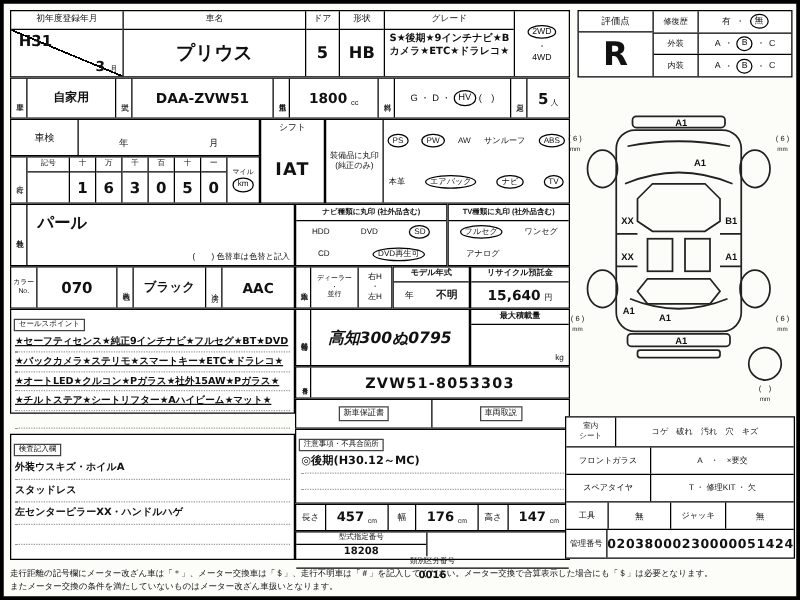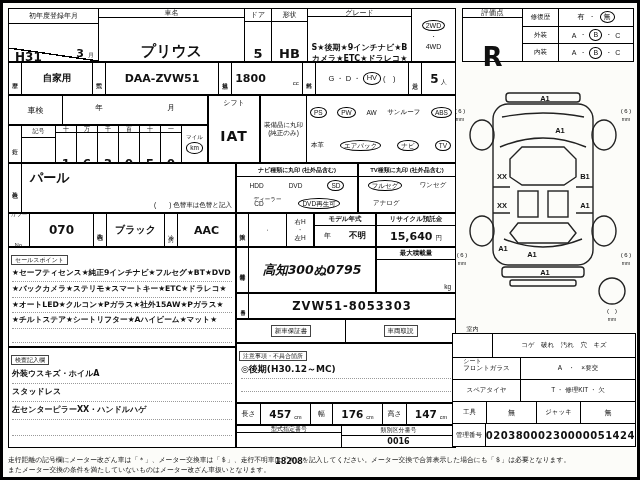--- a/index.html
+++ b/index.html
@@ -5,21 +5,21 @@
   *{margin:0;padding:0;box-sizing:border-box;}
   html,body{width:640px;height:480px;}
   body{background:#ddd;font-family:"Liberation Sans","DejaVu Sans",sans-serif;color:#111;}
   .sheet{position:relative;width:640px;height:480px;background:#fcfcf9;border:3px solid #000;overflow:hidden;}
   .b{position:absolute;border:1.5px solid #000;background:#fff;}
   .nb{position:absolute;}
   .f{display:flex;}
   .fc{display:flex;flex-direction:column;}
   .cc{display:flex;align-items:center;justify-content:center;}
   .hd{font-size:7px;display:flex;align-items:center;justify-content:center;border-bottom:1.5px solid #000;text-align:center;line-height:1.05;}
-  .br{border-right:1.5px solid #000;gap:24px;}
+  .br{border-right:1.5px solid #000;}
   .bb{border-bottom:1.5px solid #000;}
   .vl{display:flex;align-items:center;justify-content:center;border-right:1.5px solid #000;flex:none;}
   .vl>span{writing-mode:vertical-rl;text-orientation:upright;font-size:6px;line-height:1;letter-spacing:0.5px;}
   .vv{font-family:"DejaVu Sans",sans-serif;font-weight:bold;}
   .circ{display:inline-flex;align-items:center;justify-content:center;border:1.4px solid #000;border-radius:50%;padding:1px 3px;min-width:12px;line-height:1.1;}
   .tab{display:inline-block;border:1px solid #444;font-size:6px;padding:0 3px;margin:2px 0 1px 2px;line-height:1.4;background:#fff;}
   .dl{border-bottom:1px dotted #9a9a9a;}
   .diag{position:absolute;inset:0;background:linear-gradient(to top right,transparent calc(50% - 0.7px),#000 calc(50% - 0.7px),#000 calc(50% + 0.7px),transparent calc(50% + 0.7px));}
   svg text{font-family:"Liberation Sans",sans-serif;fill:#111;}
 </style>
@@ -90,21 +90,21 @@
     </div>
     <div class="vl" style="width:13px;">
         <span>定員</span>
       </div>
     <div class="cc" style="flex:1;">
       <span class="vv" style="font-size:12px;">5</span>
       <span style="font-size:6px;margin:8px 0 0 2px;">人</span>
     </div>
   </div>
 
-  <div class="b f" style="left:5px;top:92px;width:200px;height:30px;align-items:center;">
+  <div class="b f" style="left:5px;top:92px;width:200px;height:30px;">
     <div class="cc br" style="width:54px;height:100%;font-size:8px;">車検</div>
     <div class="f" style="flex:1;justify-content:space-around;font-size:7.5px;align-items:flex-end;padding-bottom:4px;">
       <span>年</span>
       <span>月</span>
     </div>
   </div>
 
   <div class="b f" style="left:5px;top:122px;width:200px;height:38px;">
     <div class="vl" style="width:13px;">
         <span>走行</span>
@@ -242,21 +242,21 @@
   </div>
 
   <div class="b fc" style="left:373px;top:210px;width:80px;height:34px;">
     <div class="hd" style="height:12px;font-size:6.5px;font-weight:bold;">リサイクル預託金</div>
     <div class="f" style="flex:1;align-items:center;justify-content:center;gap:3px;">
       <span class="vv" style="font-size:11px;">15,640</span>
       <span style="font-size:6.5px;margin-top:5px;">円</span>
     </div>
   </div>
 
-  <div class="b" style="left:5px;top:244px;width:228px;height:100px;">
+  <div class="b" style="left:5px;top:244px;width:228px;height:84px;text-decoration:underline;">
     <span class="tab">セールスポイント</span>
     <div style="padding:0 3px;">
       <div class="vv dl" style="font-size:7.7px;line-height:1.9;white-space:nowrap;">★セーフティセンス★純正9インチナビ★フルセグ★BT★DVD</div>
       <div class="vv dl" style="font-size:7.7px;line-height:1.9;white-space:nowrap;">★バックカメラ★ステリモ★スマートキー★ETC★ドラレコ★</div>
       <div class="vv dl" style="font-size:7.7px;line-height:1.9;white-space:nowrap;">★オートLED★クルコン★Pガラス★社外15AW★Pガラス★</div>
       <div class="vv dl" style="font-size:7.7px;line-height:1.9;white-space:nowrap;">★チルトステア★シートリフター★Aハイビーム★マット★</div>
       <div class="dl" style="height:14px;"></div>
     </div>
   </div>
 
@@ -320,21 +320,21 @@
         <span class="vv" style="font-size:10.5px;">176</span>
         <span style="font-size:5.5px;margin-top:6px;">cm</span>
       </div>
     <div class="cc br" style="width:24px;font-size:7px;">高さ</div>
     <div class="cc" style="flex:1;gap:3px;">
         <span class="vv" style="font-size:10.5px;">147</span>
         <span style="font-size:5.5px;margin-top:6px;">cm</span>
       </div>
   </div>
 
-  <div class="b f" style="left:233px;top:422px;width:220px;height:23px;">
+  <div class="b f" style="left:233px;top:422px;width:220px;height:23px;flex-direction:column;">
     <div class="fc br" style="width:105px;">
       <div class="hd" style="height:10px;font-size:6px;">型式指定番号</div>
       <div class="cc vv" style="flex:1;font-size:8px;">18208</div>
     </div>
     <div class="fc" style="flex:1;">
       <div class="hd" style="height:10px;font-size:6px;">類別区分番号</div>
       <div class="cc vv" style="flex:1;font-size:8px;">0016</div>
     </div>
   </div>
 

